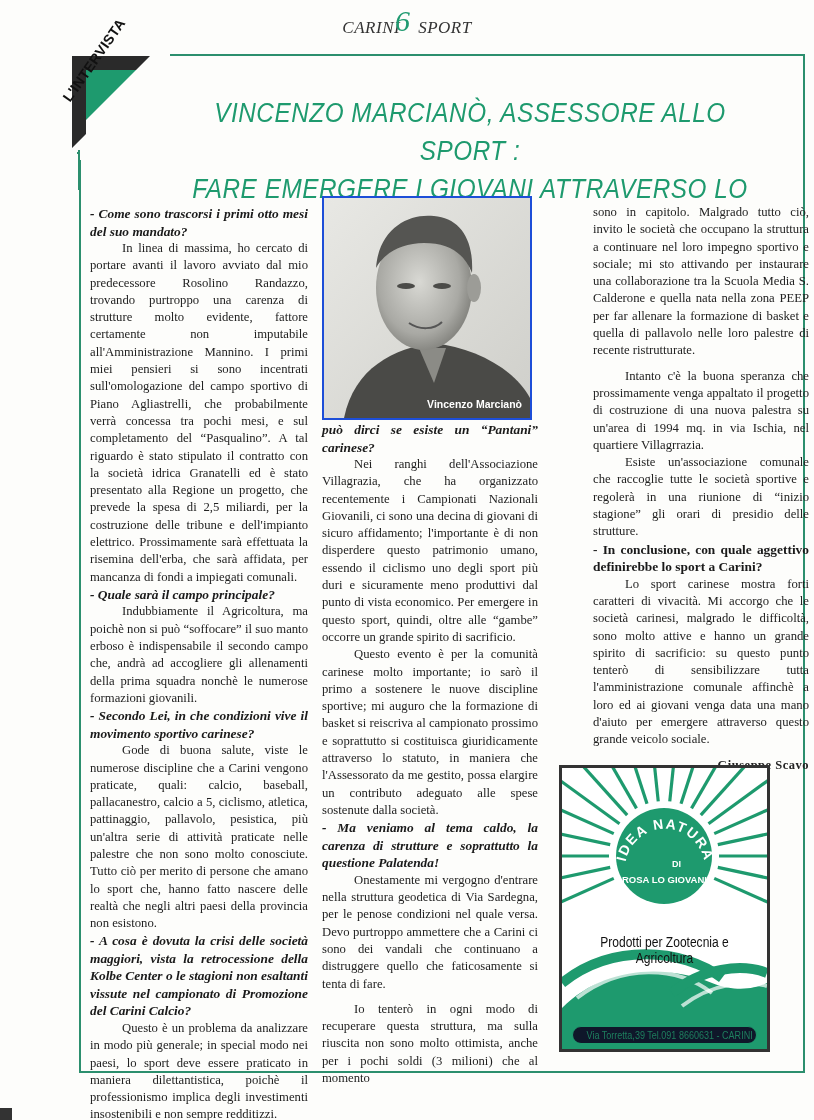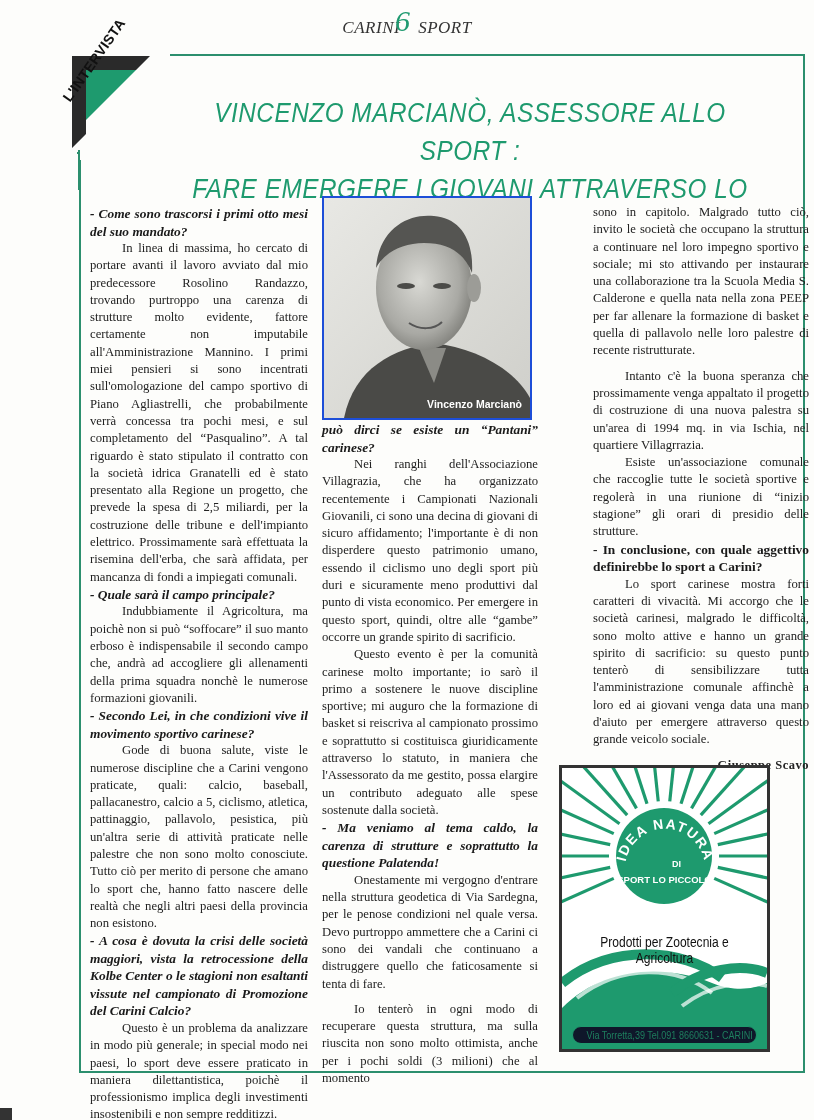--- a/index.html
+++ b/index.html
@@ -156,18 +156,18 @@
     <text font-family="Liberation Sans, sans-serif" font-weight="bold" font-size="14" fill="#fff" letter-spacing="1.5">
       <textPath href="#arcPath" startOffset="50%" text-anchor="middle" id="brandPath">IDEA NATURA</textPath>
     </text>
     <path d="M0,240 C40,200 100,195 150,215 C175,225 195,220 205,215 L205,281 L0,281 Z" fill="#1e9a6e"></path>
     <path d="M0,215 C50,175 120,180 160,210" stroke="#1e9a6e" stroke-width="10" fill="none"></path>
     <path d="M15,230 C60,195 115,198 150,225" stroke="#fff" stroke-width="4" fill="none" opacity="0.7"></path>
     <path d="M110,225 C140,200 180,195 205,205" stroke="#1e9a6e" stroke-width="10" fill="none"></path>
     <path d="M120,238 C150,215 185,212 205,218" stroke="#fff" stroke-width="4" fill="none" opacity="0.7"></path>
   </svg>
   <div class="ad-di">DI</div>
-  <div class="ad-owner">SPORT LO PICCOLO</div>
+  <div class="ad-owner">ROSA LO GIOVANI</div>
   <div class="ad-tag">Prodotti per Zootecnia e Agricoltura</div>
   <div class="ad-addr"><span>Via Torretta,39 Tel.091 8660631 - CARINI</span></div>
 </div>
 
 <div class="scan-mark"></div>
 
 </body></html>

